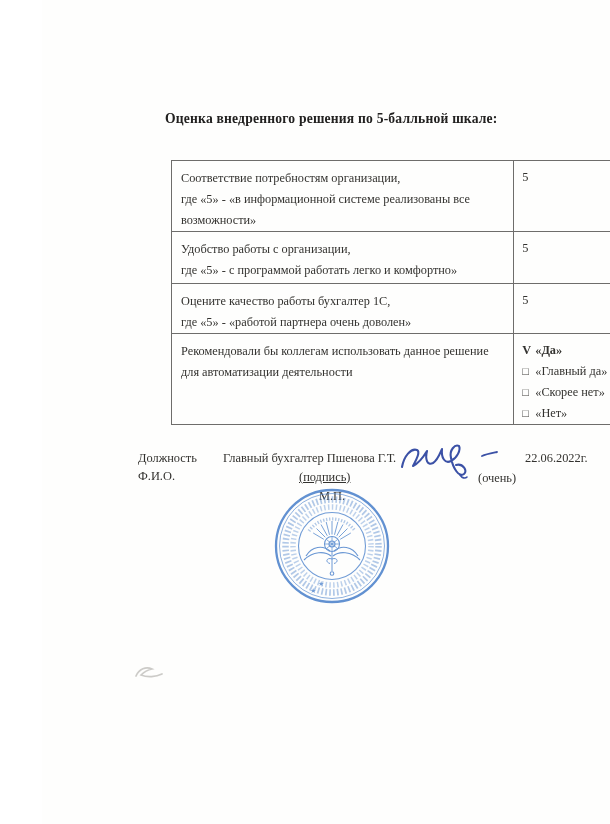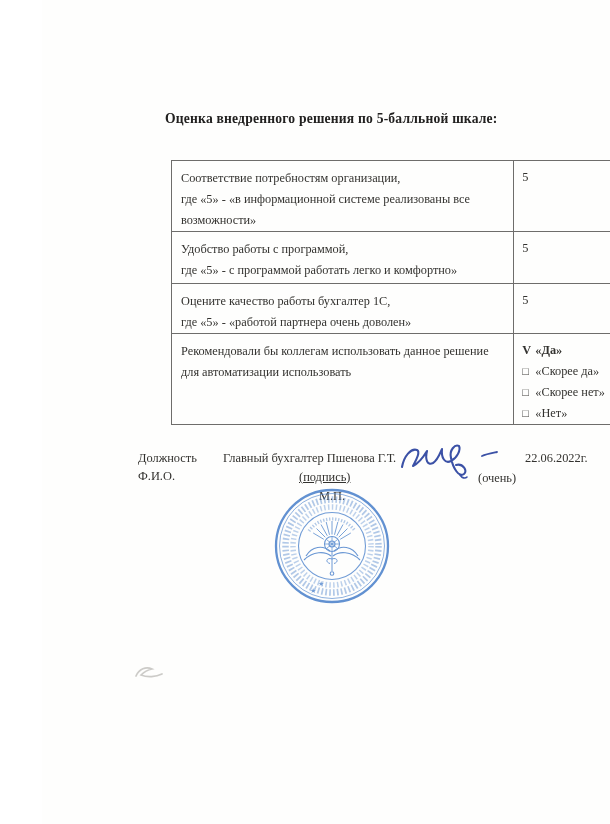--- a/index.html
+++ b/index.html
@@ -54,49 +54,49 @@
         <div class="cell-line">Соответствие потребностям организации,</div>
         <div class="cell-line">где «5» - «в информационной системе реализованы все</div>
         <div class="cell-line">возможности»</div>
       </td>
       <td class="score">
         <span>5</span>
       </td>
     </tr>
     <tr style="height:52px;">
       <td class="crit">
-        <div class="cell-line">Удобство работы с программой,</div>
+        <div class="cell-line">Удобство работы с организации,</div>
         <div class="cell-line">где «5» - с программой работать легко и комфортно»</div>
       </td>
       <td class="score">
         <span>5</span>
       </td>
     </tr>
     <tr style="height:50px;">
       <td class="crit">
         <div class="cell-line">Оцените качество работы бухгалтер 1С,</div>
         <div class="cell-line">где «5» - «работой партнера очень доволен»</div>
       </td>
       <td class="score">
         <span>5</span>
       </td>
     </tr>
     <tr style="height:75px;">
       <td class="crit">
         <div class="cell-line">Рекомендовали бы коллегам использовать данное решение</div>
-        <div class="cell-line">для автоматизации использовать</div>
+        <div class="cell-line">для автоматизации деятельности</div>
       </td>
       <td class="score opts">
         <div class="opt selected">
           <span class="marker">V</span>
           <span>«Да»</span>
         </div>
         <div class="opt">
           <span class="marker box">□</span>
-          <span>«Скорее да»</span>
+          <span>«Главный да»</span>
         </div>
         <div class="opt">
           <span class="marker box">□</span>
           <span>«Скорее нет»</span>
         </div>
         <div class="opt">
           <span class="marker box">□</span>
           <span>«Нет»</span>
         </div>
       </td>

